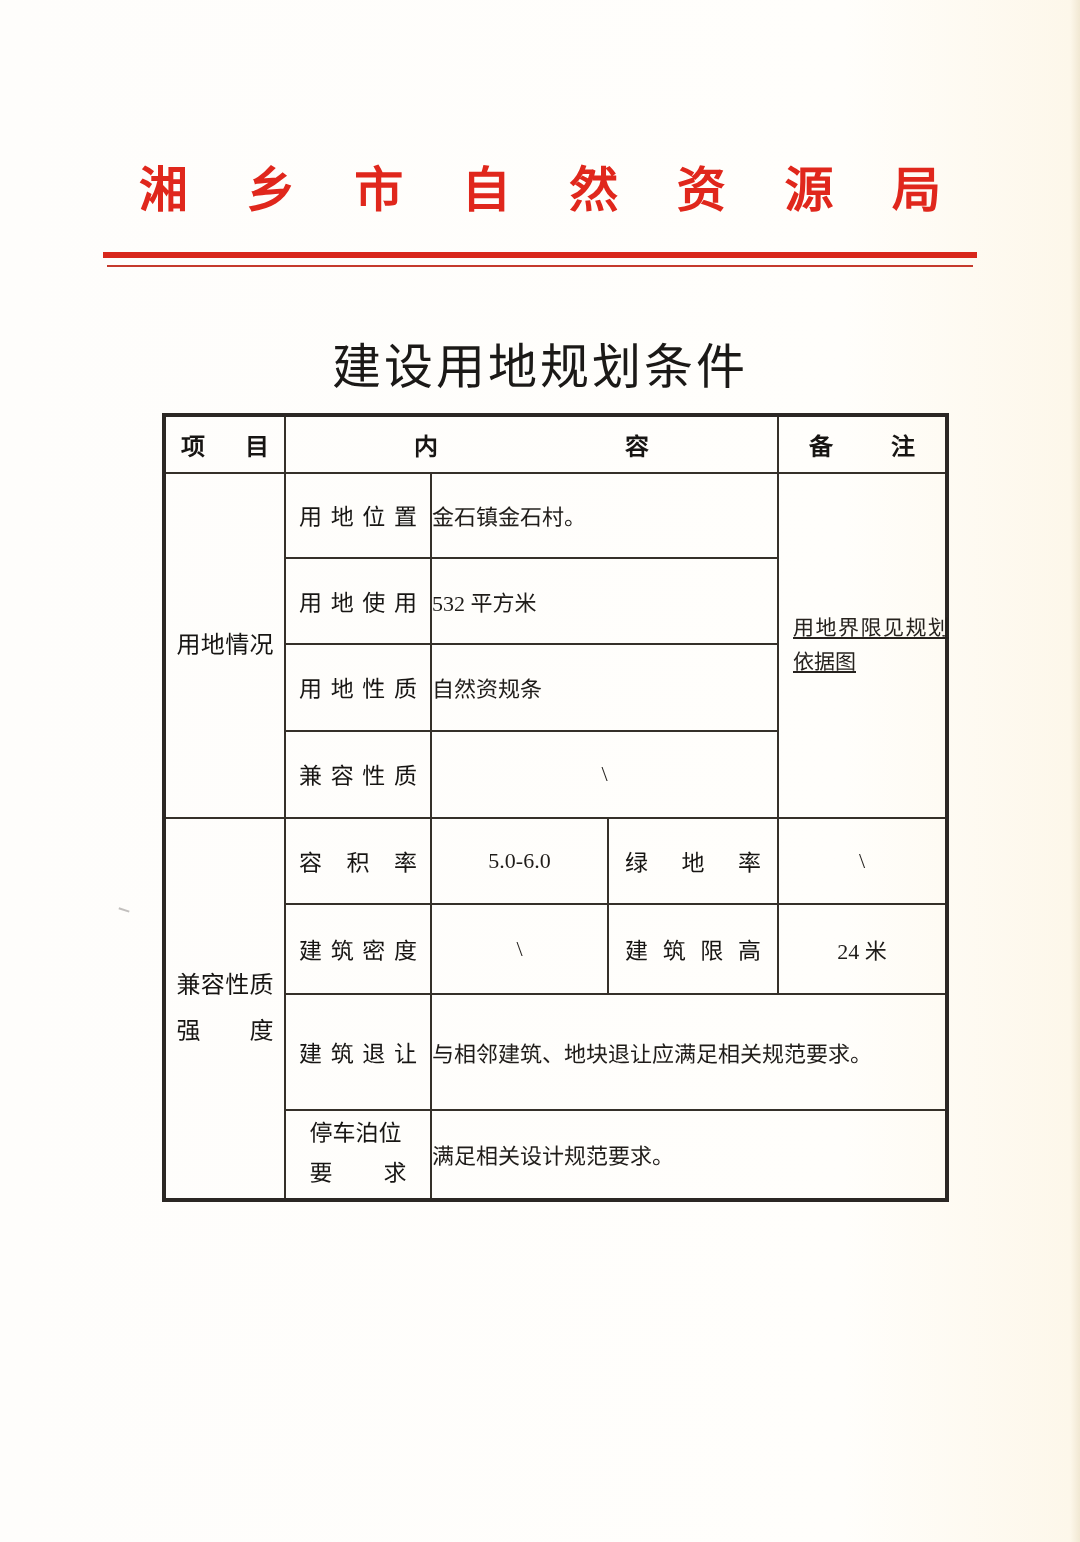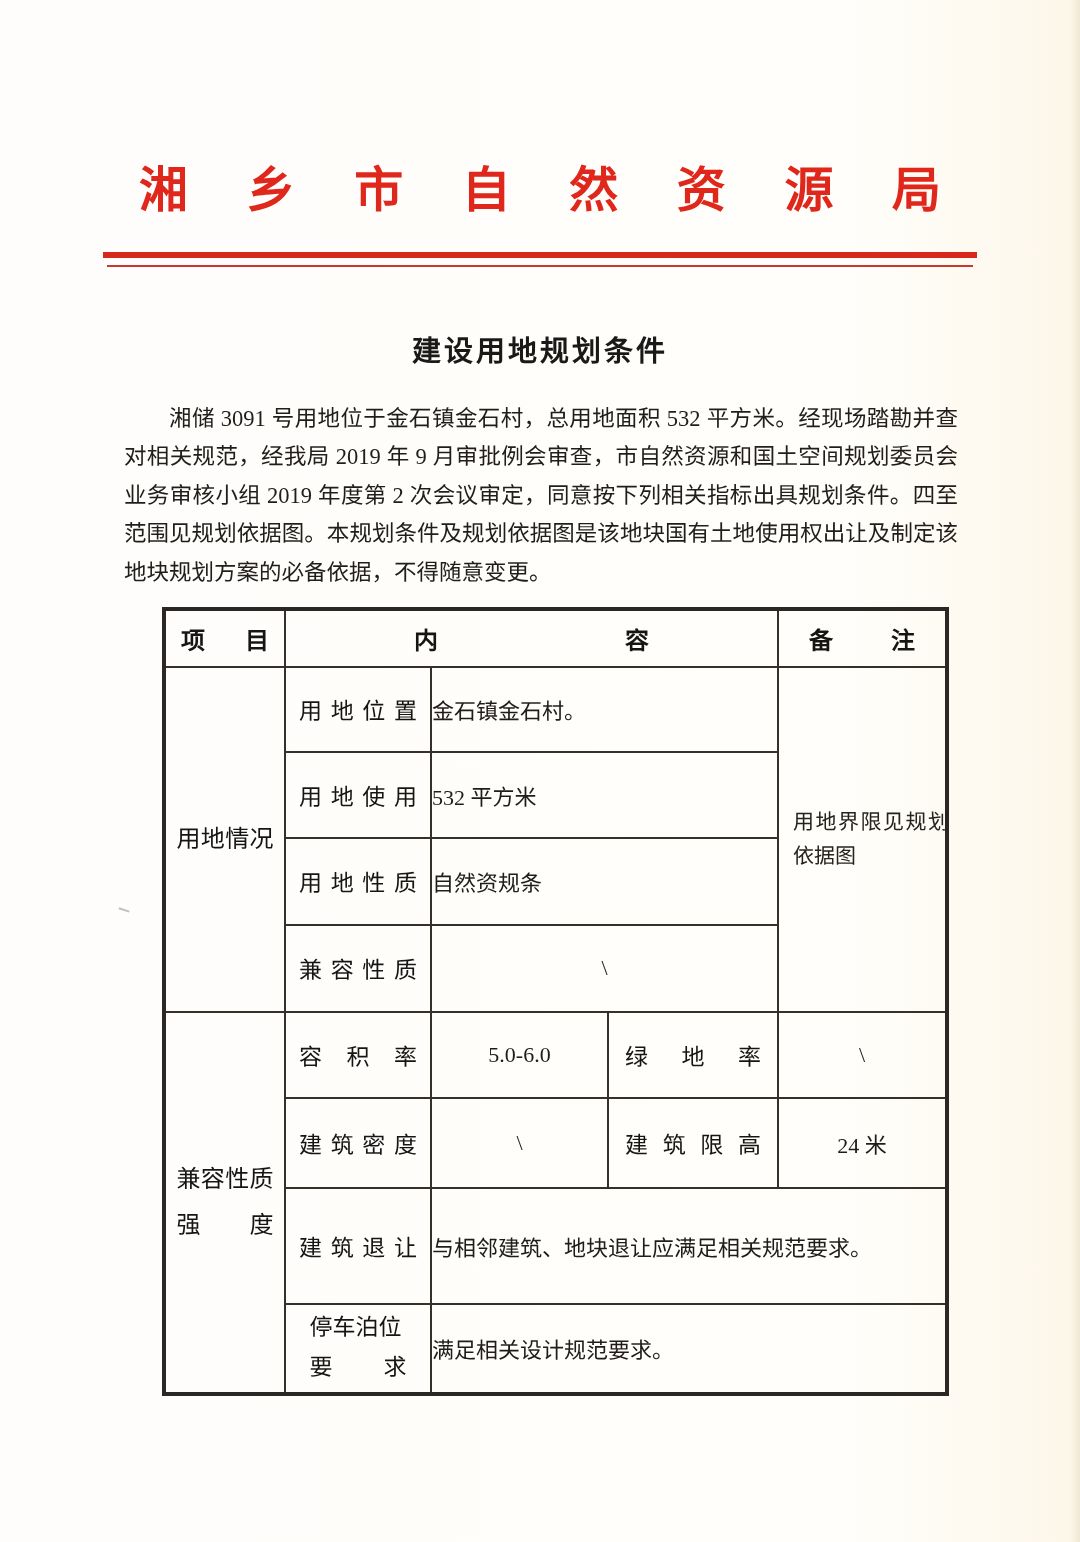--- a/index.html
+++ b/index.html
@@ -20,21 +20,21 @@
     color: #e0271c;
     line-height: 1.1;
     text-align: justify; text-align-last: justify;
     white-space: nowrap;
   }
   .rule-thick { width: 874px; height: 6px; background: #d8271b; margin: 34px auto 0; }
   .rule-thin  { width: 866px; height: 2px; background: #c53a2c; margin: 7px auto 0; }
   
   .doc-title {
     margin: 60px 0 0; text-align: center;
-    font-size: 29px; font-weight: 700; letter-spacing: 3px; color: #1b1917;
+    font-size: 49px; font-weight: 400; letter-spacing: 3px; color: #1b1917;
   }
   .doc-number { margin-top: 16px; text-align: center; font-size: 22px; letter-spacing: 1px; color: #2a2724; }
   
   .body-text {
     width: 834px; margin: 31px 0 0 124px;
     font-size: 22.5px; line-height: 38.4px;
     text-align: justify; text-indent: 2em;
     color: #201d1a;
   }
   
@@ -55,41 +55,40 @@
   .lbl .in { margin: 0 13px; }
   .lbl .in-r { margin: 0 16px; }
   .val { font-size: 22px; color: #1f1c19; padding-left: 13px; }
   .val.center { text-align: center; padding-left: 0; }
   .sec { font-size: 24px; font-weight: 400; color: #171513; }
   .sec .inner { width: 97px; margin: 0 auto; line-height: 1.95; }
   .sec .inner div { text-align: justify; text-align-last: justify; }
   .twoline { width: 97px; margin: 0 auto; line-height: 40px; }
   .twoline .l2 { text-align: justify; text-align-last: justify; }
   .remark-cell { font-size: 21px; color: #26221e; }
-  .remark-text { width: 156px; margin: 0 auto 0 14px; line-height: 34px; text-align: justify; }
+  .remark-text { width: 156px; margin: 0 auto 0 14px; line-height: 34px; text-align: justify; text-decoration: underline; }
   
   .artifact {
     position: absolute; left: 119px; top: 906px;
     width: 11px; height: 5px;
     border-bottom: 2px solid #8f8d8a;
     transform: rotate(18deg); opacity: .55;
   }
 </style>
 </head>
 <body>
 
 <div class="page">
 
   <div class="letterhead">湘乡市自然资源局</div>
   <div class="rule-thick"></div>
   <div class="rule-thin"></div>
 
   <div class="doc-title">建设用地规划条件</div>
 
-  <p class="body-text">湘储 3091 号用地位于金石镇金石村，总用地面积 532 平方米。经现场踏勘并查对相关规范，经我局 2019 年 9 月审批例会审查，市自然资源和国土空间规划委员会业务审核小组 2019 年度第 2 次会议审定，同意按下列相关指标出具规划条件。四至范围见规划依据图。本规划条件及规划依据图是该地块国有土地使用权出让及制定该地块规划方案的必备依据，不得随意变更。</p>
 
   <table class="cond">
     <colgroup>
       <col style="width:121px">
         <col style="width:146px">
         <col style="width:177px">
         <col style="width:170px">
         <col style="width:169px">
     </colgroup>
 

